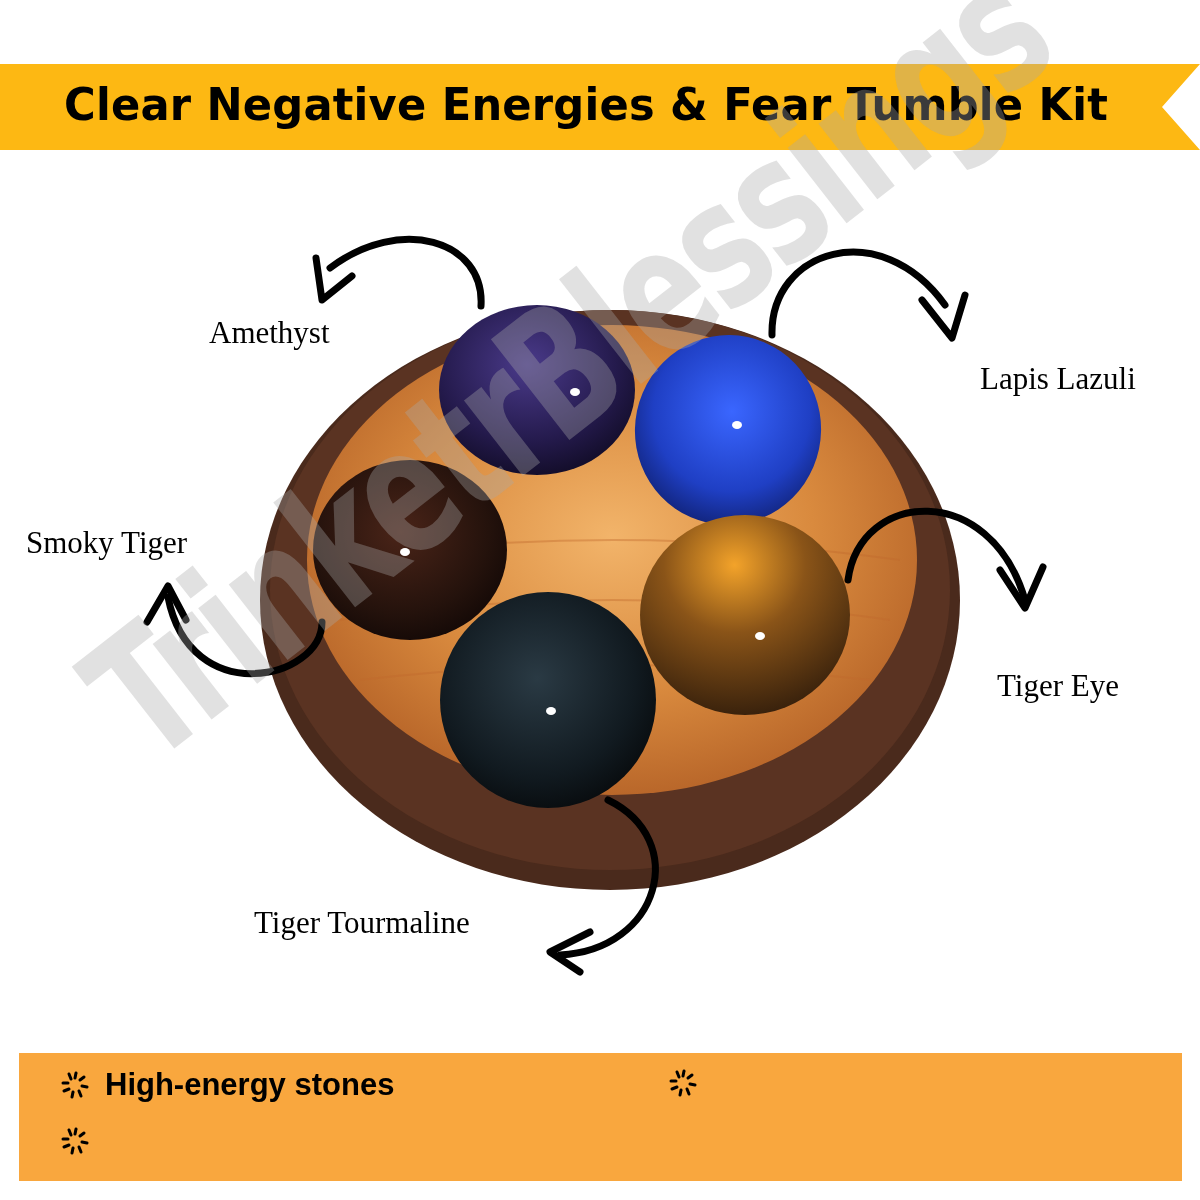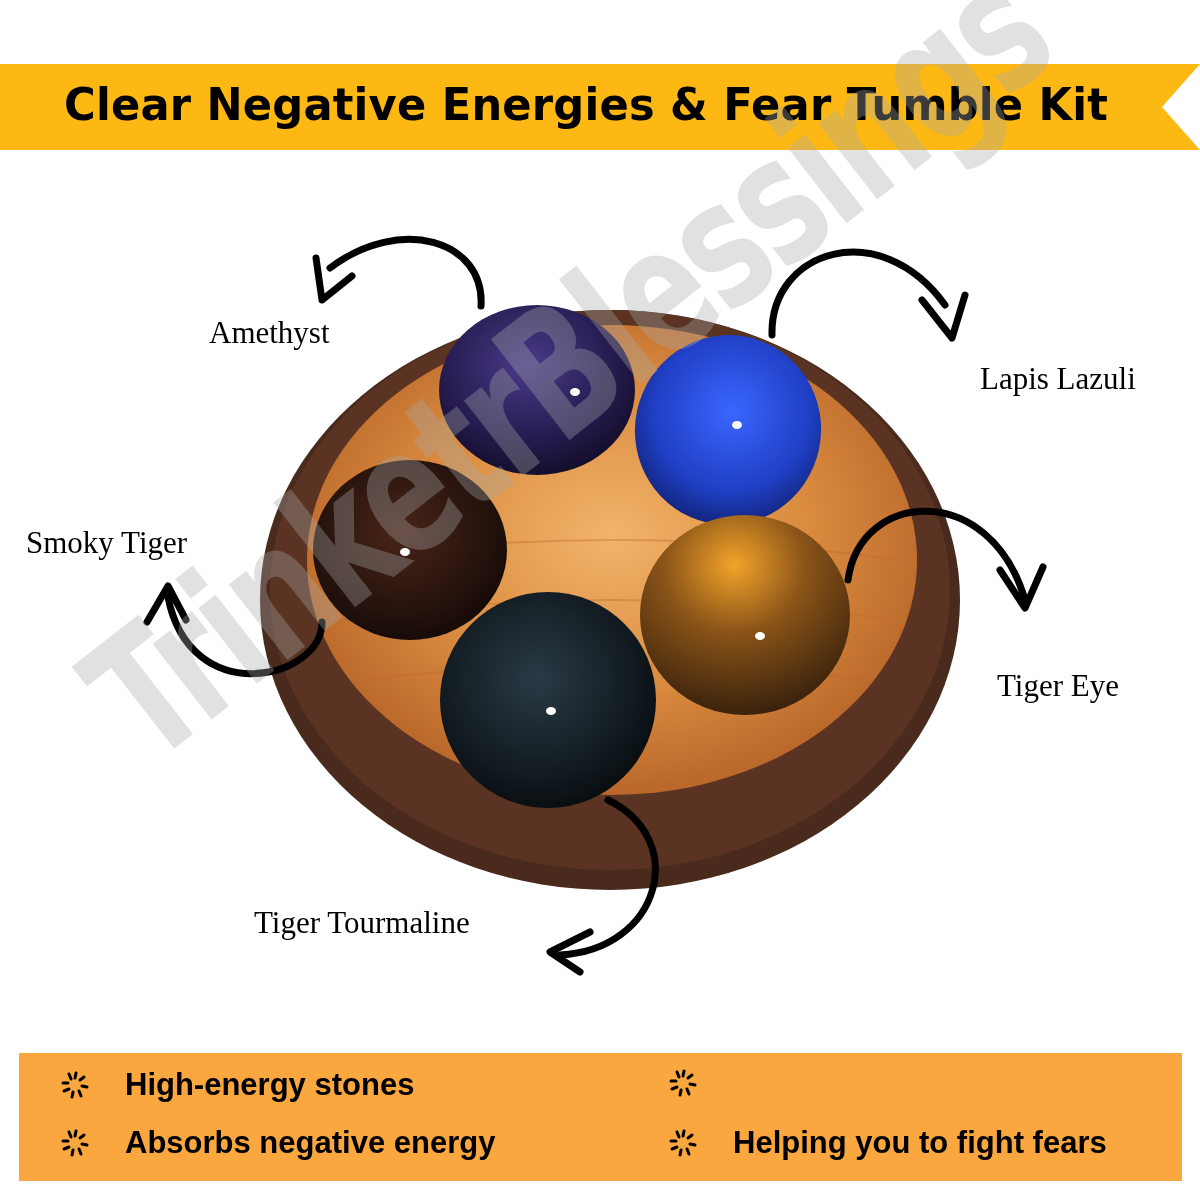--- a/index.html
+++ b/index.html
@@ -25,21 +25,20 @@
       font-size: 31px; color: #000; white-space: nowrap;
     }
     .features {
       position: absolute; left: 19px; top: 1053px; width: 1163px; height: 128px;
       background: #F9A73E;
     }
     .feature {
       position: absolute; display: flex; align-items: center;
       font-family: "Liberation Sans", sans-serif; font-weight: bold; font-size: 31px; color: #000;
       white-space: nowrap;
-      gap: 20px;
     }
     .feature .bullet { width: 32px; height: 32px; margin-right: 14px; }
     .watermark {
       position: absolute; left: 50px; top: 640px;
       font-family: "DejaVu Sans", sans-serif; font-weight: bold; font-size: 175px;
       color: rgba(170,170,170,0.35); transform: rotate(-38deg) scaleX(0.72);
       transform-origin: left top; white-space: nowrap; letter-spacing: -6px;
       pointer-events: none;
     }
   </style>
@@ -181,30 +180,14 @@
         <line x1="0" y1="-7" x2="1" y2="-12"></line>
           <line x1="5" y1="-5" x2="9" y2="-8"></line>
         <line x1="7" y1="1" x2="12" y2="2"></line>
           <line x1="4" y1="6" x2="6" y2="11"></line>
         <line x1="-2" y1="7" x2="-3" y2="12"></line>
           <line x1="-6" y1="4" x2="-11" y2="6"></line>
         <line x1="-7" y1="-2" x2="-12" y2="-2"></line>
           <line x1="-4" y1="-6" x2="-6" y2="-11"></line>
       </g>
     </svg>
-    <span>Absorbs negative energy</span>
-  </div>
-  <div class="feature" style="left:648px; top:72px;">
-    <svg class="bullet" viewBox="-16 -16 32 32">
-      <g stroke="#000" stroke-width="3" stroke-linecap="round">
-        <line x1="0" y1="-7" x2="1" y2="-12"></line>
-          <line x1="5" y1="-5" x2="9" y2="-8"></line>
-        <line x1="7" y1="1" x2="12" y2="2"></line>
-          <line x1="4" y1="6" x2="6" y2="11"></line>
-        <line x1="-2" y1="7" x2="-3" y2="12"></line>
-          <line x1="-6" y1="4" x2="-11" y2="6"></line>
-        <line x1="-7" y1="-2" x2="-12" y2="-2"></line>
-          <line x1="-4" y1="-6" x2="-6" y2="-11"></line>
-      </g>
-    </svg>
-    <span>Helping you to fight fears</span>
   </div>
 </div>
 
 </body></html>

